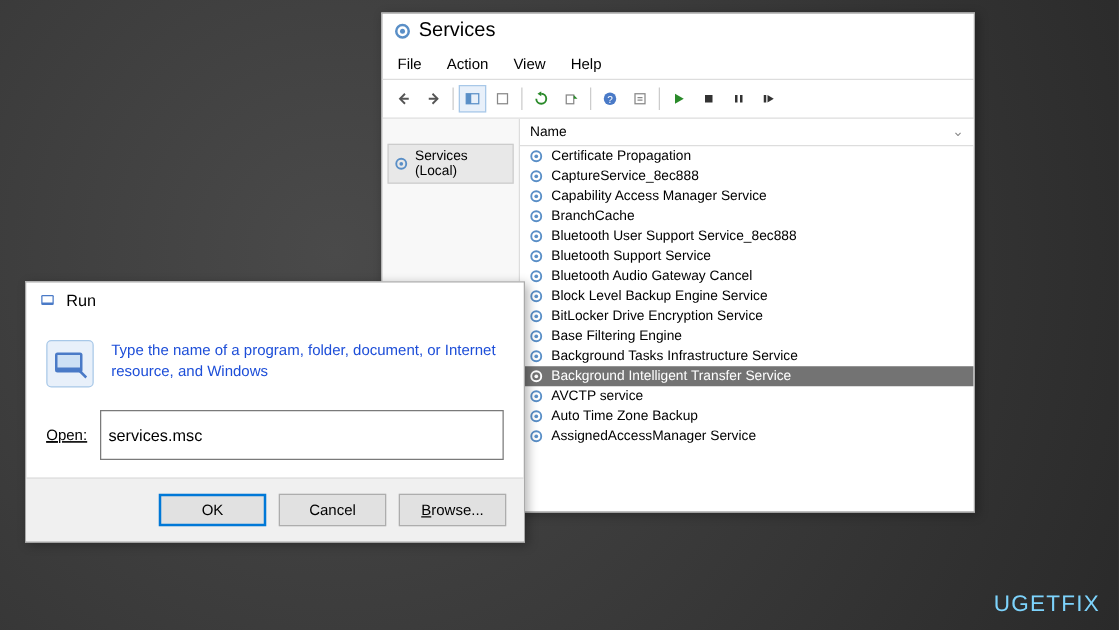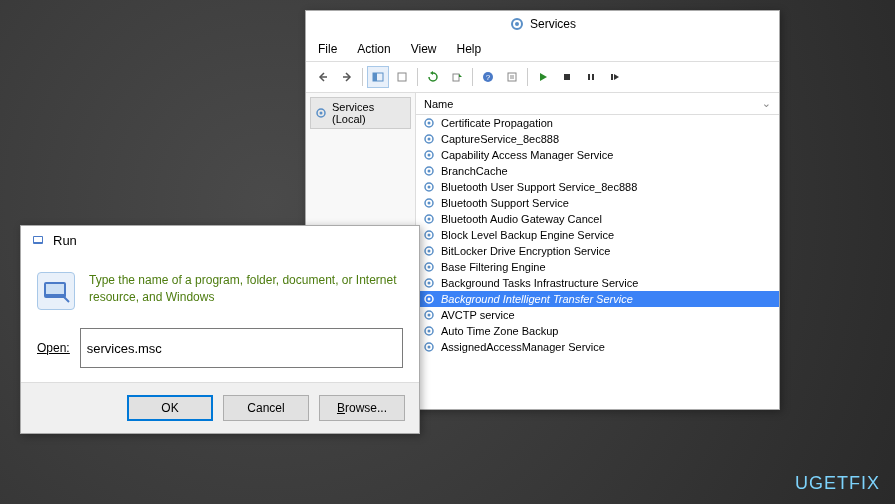--- a/index.html
+++ b/index.html
@@ -5,45 +5,45 @@
     * { box-sizing: border-box; margin: 0; padding: 0; font-family: "Segoe UI", Tahoma, sans-serif; }
     body { width: 895px; height: 504px; background: #3a3a3a; position: relative; overflow: hidden; }
     .bg-texture { position: absolute; inset: 0; background: radial-gradient(circle at 30% 40%, #4a4a4a 0%, #2a2a2a 100%); }
     
     
     .run-dialog { position: absolute; left: 20px; top: 225px; width: 400px; background: #fff; border: 1px solid #aaa; box-shadow: 2px 2px 8px rgba(0,0,0,0.3); }
     .run-title { display: flex; align-items: center; padding: 6px 10px; font-size: 13px; }
     .run-title .icon { width: 16px; height: 16px; margin-right: 6px; display:inline-flex; align-items:center; justify-content:center; }
     .run-body { padding: 18px 16px 10px; display: flex; gap: 14px; }
     .run-icon-large { width: 38px; height: 38px; flex-shrink: 0; display:flex; align-items:center; justify-content:center; background:#e8f0fa; border:1px solid #a8c8e8; border-radius:4px; }
-    .run-desc { font-size: 12px; color: #4d7c0f; line-height: 1.4; }
+    .run-desc { font-size: 12px; color: #1d4ed8; line-height: 1.4; }
     .run-input-row { display: flex; align-items: center; padding: 8px 16px 14px; gap: 10px; }
     .run-label { font-size: 12px; text-decoration: underline; text-decoration-color: #333; }
     .run-label::first-letter { text-decoration: underline; }
     .run-input { flex: 1; border: 1px solid #7a7a7a; padding: 4px 6px; font-size: 13px; height: 40px; }
     .run-buttons { display: flex; justify-content: flex-end; gap: 10px; padding: 12px 14px; background: #f0f0f0; border-top: 1px solid #ddd; }
     .btn { min-width: 86px; height: 26px; font-size: 12px; background: #e1e1e1; border: 1px solid #adadad; cursor: pointer; }
     .btn.primary { border: 2px solid #0078d7; }
     
     
     .services-window { position: absolute; left: 305px; top: 10px; width: 475px; height: 400px; background: #fff; border: 1px solid #aaa; box-shadow: 2px 2px 8px rgba(0,0,0,0.3); display: flex; flex-direction: column; }
-    .svc-title { display: flex; align-items: center; padding: 5px 8px; font-size: 12px; justify-content: center; }
+    .svc-title { display: flex; align-items: center; padding: 5px 8px; font-size: 16px; }
     .svc-title .icon { width: 16px; height: 16px; margin-right: 5px; }
     .svc-menu { display: flex; gap: 4px; padding: 2px 4px; font-size: 12px; border-bottom: 1px solid #ddd; }
     .svc-menu span { padding: 3px 8px; cursor: pointer; }
     .svc-toolbar { display: flex; align-items: center; gap: 2px; padding: 4px 6px; border-bottom: 1px solid #ddd; }
     .tb-btn { width: 22px; height: 22px; display: flex; align-items: center; justify-content: center; border: 1px solid transparent; cursor: pointer; font-size: 12px; }
     .tb-sep { width: 1px; height: 18px; background: #ccc; margin: 0 2px; }
     .svc-body { flex: 1; display: flex; overflow: hidden; }
     .svc-tree { width: 110px; background: #f8f8f8; border-right: 1px solid #ddd; padding: 4px; font-size: 11px; }
-    .tree-item { display: flex; align-items: center; gap: 4px; padding: 3px; background: #e8e8e8; border: 1px solid #ccc; }
+    .tree-item { display: flex; align-items: center; gap: 4px; padding: 3px; background: #e8e8e8; border: 1px solid #ccc; margin-top: 16px; }
     .svc-list { flex: 1; overflow-y: auto; }
     .list-header { font-size: 11px; padding: 4px 8px; border-bottom: 1px solid #ddd; background: #fff; position: sticky; top: 0; display:flex; align-items:flex-end; justify-content:space-between; }
     .list-item { display: flex; align-items: center; gap: 5px; padding: 1px 6px; font-size: 11px; cursor: pointer; white-space: nowrap; }
-    .list-item.selected { background: #3b82f6; color: #fff; font-style: italic; }
+    .list-item.selected { background: #737373; color: #fff; }
     .gear-icon { width: 14px; height: 14px; flex-shrink: 0; display:inline-flex; align-items:center; justify-content:center; }
     
     .watermark { position: absolute; right: 15px; bottom: 10px; color: #7dd3fc; font-size: 18px; letter-spacing: 1px; font-weight: 300; }
     
     svg { display: block; }
   </style>
 </head>
 <body>
 
 <div class="bg-texture"></div>

